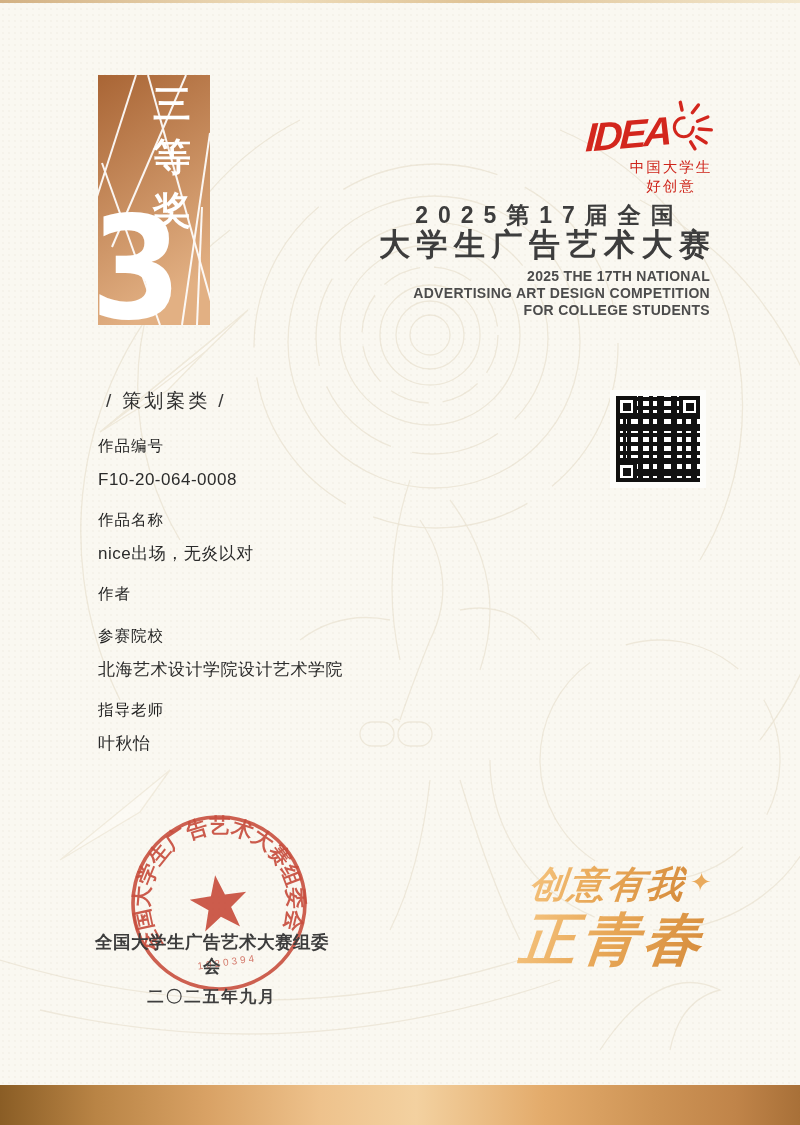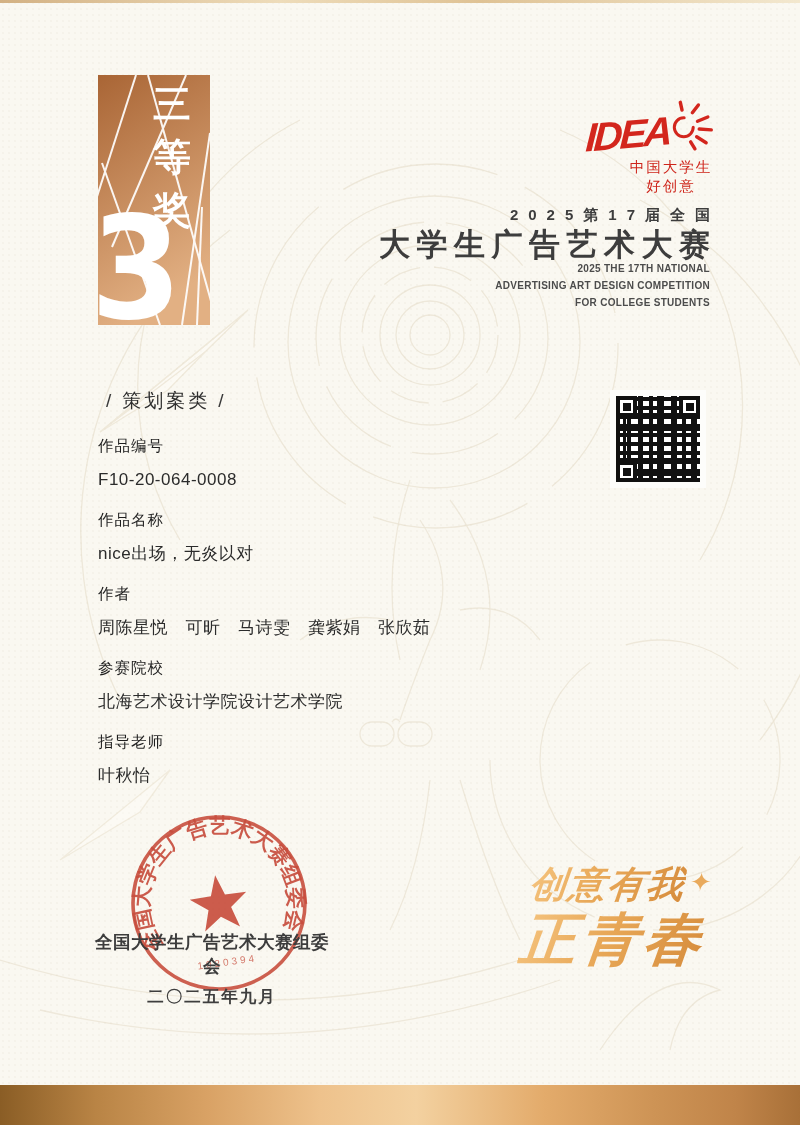--- a/index.html
+++ b/index.html
@@ -19,23 +19,23 @@
 
   
   .logo{position:absolute;left:586px;top:92px;width:130px;text-align:center;}
   .logo-row{display:flex;align-items:flex-end;justify-content:center;}
   .idea-text{font-style:italic;font-weight:900;font-size:40px;letter-spacing:-3px;
     color:#d3261d;transform:skewX(-8deg) rotate(-5deg);line-height:1;}
   .logo-tagline{margin-top:4px;font-size:14.5px;letter-spacing:2px;color:#ce241a;font-weight:500;margin-left:40px;}
 
   
   .title-block{position:absolute;right:90px;top:200px;text-align:right;color:#3d3d3d;}
-  .t-line1{font-size:15px;font-weight:700;letter-spacing:10px;margin-right:-10px;line-height:30px;}
+  .t-line1{font-size:23px;font-weight:700;letter-spacing:10px;margin-right:-10px;line-height:30px;text-align:center;}
   .t-line2{font-size:31px;font-weight:700;letter-spacing:6.5px;margin-right:-6.5px;line-height:30px;}
-  .title-en{font-size:10px;font-weight:600;color:#4c4c4c;line-height:17px;letter-spacing:.3px;}
+  .title-en{margin-top:8px;font-size:14px;font-weight:600;color:#4c4c4c;line-height:17px;letter-spacing:.3px;}
 
   
   .qr{position:absolute;left:610px;top:390px;width:96px;height:98px;background:#fdfdfb;
     display:flex;align-items:center;justify-content:center;}
   .qr-grid{position:relative;width:84px;height:86px;background:#fff;
     background-image:
       repeating-linear-gradient(90deg,#111 0 4px,transparent 4px 11px),
       repeating-linear-gradient(0deg,#111 0 4px,transparent 4px 9px),
       repeating-linear-gradient(90deg,transparent 0 7px,#111 7px 10px,transparent 10px 17px),
       repeating-linear-gradient(0deg,transparent 0 6px,#111 6px 9px,transparent 9px 15px);}
@@ -183,21 +183,20 @@
     <div class="field-row">
       <div class="field-label">作品编号</div>
       <div class="field-value">F10-20-064-0008</div>
     </div>
     <div class="field-row">
       <div class="field-label">作品名称</div>
       <div class="field-value">nice出场，无炎以对</div>
     </div>
     <div class="field-row">
       <div class="field-label">作者</div>
-      <div class="field-value">周陈星悦　可昕　马诗雯　龚紫娟　张欣茹</div>
     </div>
     <div class="field-row">
       <div class="field-label">参赛院校</div>
       <div class="field-value">北海艺术设计学院设计艺术学院</div>
     </div>
     <div class="field-row">
       <div class="field-label">指导老师</div>
       <div class="field-value">叶秋怡</div>
     </div>
   </div>

